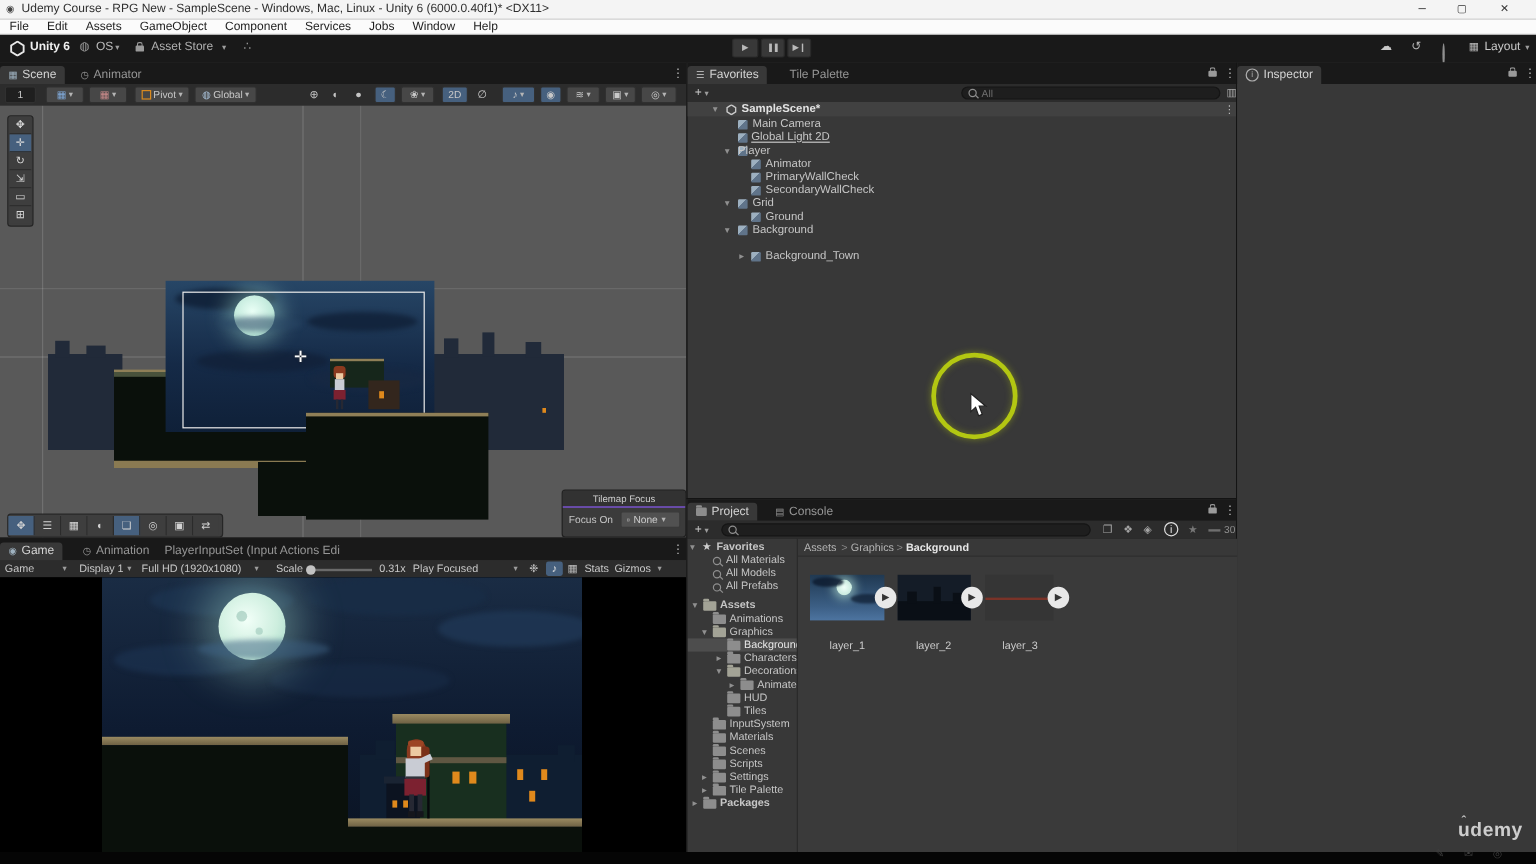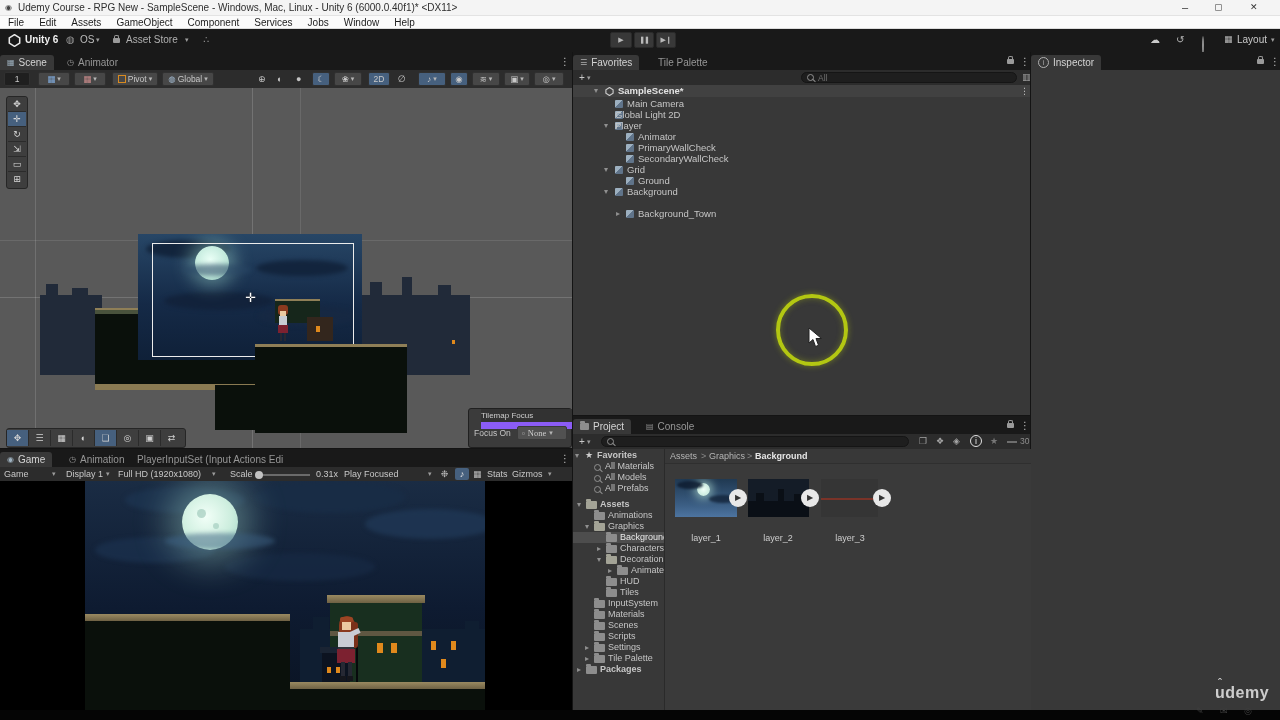--- a/index.html
+++ b/index.html
@@ -264,25 +264,25 @@
         </div>
       <div class="tmbtn" style="left:132px;">
           <span>▣</span>
         </div>
       <div class="tmbtn" style="left:154px;border-right:none;">
           <span>⇄</span>
         </div>
     </div>
 
     <div class="art" style="left:468px;top:320px;width:102px;height:38px;background:#3b3b3b;border:1px solid #202020;border-radius:3px;">
-      <div class="art" style="left:0;top:0;width:100%;height:13px;background:#323232;border-bottom:7px solid #8b5cf6;text-align:left;font-size:8px;line-height:13px;color:#cdcdcd;margin-left:12px;">Tilemap Focus</div>
+      <div class="art" style="left:0;top:0;width:100%;height:13px;background:#323232;border-bottom:1px solid #8b5cf6;text-align:center;font-size:8px;line-height:13px;color:#cdcdcd;">Tilemap Focus</div>
       <span class="txt" style="left:5px;top:19px;font-size:8.5px;color:#c5c5c5;">Focus On</span>
       <div class="art" style="left:48px;top:17px;width:50px;height:14px;background:#515151;border:1px solid #3a3a3a;border-radius:2px;display:flex;align-items:center;gap:3px;padding:0 4px;box-sizing:border-box;">
         <span style="font-size:8px;color:#bdbdbd;">▫</span>
-        <span style="font-size:8.5px;color:#cdcdcd;font-family:Liberation Serif, serif;">None</span>
+        <span style="font-size:8.5px;color:#cdcdcd;">None</span>
         <span class="dd">▾</span>
       </div>
     </div>
   </div>
 </div>
 
 <div class="panel" style="left:0;top:448px;width:572px;height:262px;border-left:none;border-top:1px solid #141414;">
   <div class="tabbar">
     <div class="tab active" style="left:0;">
       <span style="font-size:8px;color:#9fb2c0;">◉</span>
@@ -404,21 +404,21 @@
     <span class="rowlbl" style="left:45px;line-height:12px;font-weight:bold;color:#e2e2e2;">SampleScene*</span>
     <span class="kebab" style="left:447px;top:1px;font-size:9px;">⋮</span>
   </div>
 
   <div class="hrow" style="top:46px;">
       <span class="cube" style="left:42px;"></span>
       <span class="rowlbl" style="left:54px;">Main Camera</span>
     </div>
   <div class="hrow" style="top:57px;">
       <span class="cube" style="left:42px;"></span>
-      <span class="rowlbl" style="left:42px;">Global Light 2D</span>
+      <span class="rowlbl" style="left:53px;text-decoration:underline;">Global Light 2D</span>
     </div>
   <div class="hrow" style="top:68px;">
       <span class="arr" style="left:31px;">▾</span>
       <span class="cube" style="left:42px;"></span>
       <span class="rowlbl" style="left:42px;">Player</span>
     </div>
   <div class="hrow" style="top:79px;">
       <span class="cube" style="left:53px;"></span>
       <span class="rowlbl" style="left:65px;">Animator</span>
     </div>

